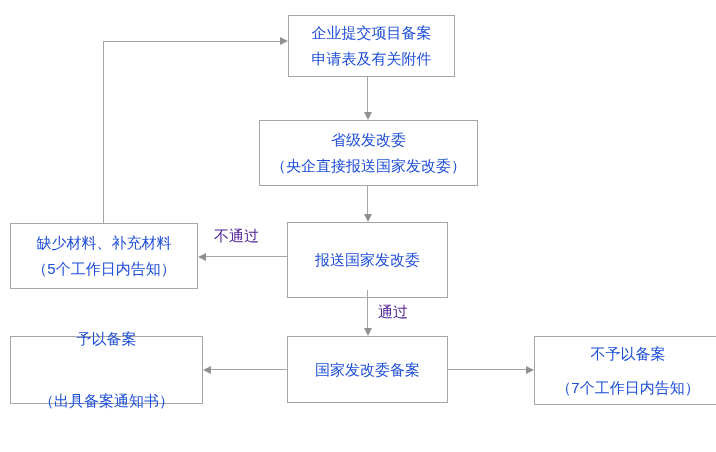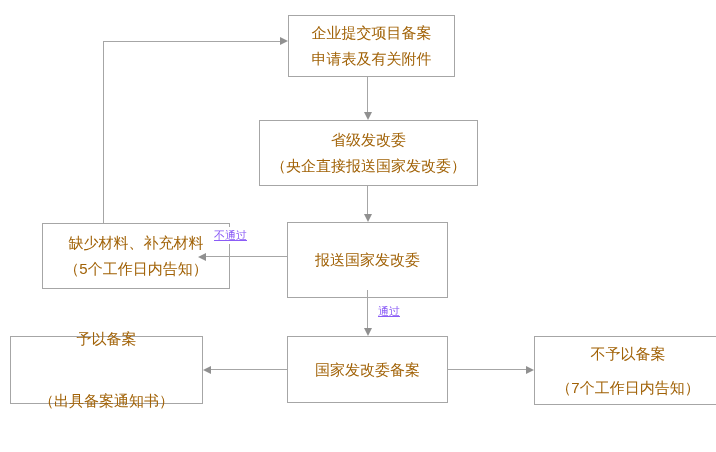--- a/index.html
+++ b/index.html
@@ -12,21 +12,21 @@
     width: 716px;
     height: 452px;
     background: #ffffff;
     font-family: "Liberation Sans", "DejaVu Sans", sans-serif;
     overflow: hidden;
   }
   .node {
     position: absolute;
     border: 1px solid #a6a6a6;
     background: #ffffff;
-    color: #a16207;
+    color: #1d4ed8;
     font-size: 15px;
     line-height: 26px;
     display: flex;
     flex-direction: column;
     align-items: center;
     justify-content: center;
     text-align: center;
     box-sizing: border-box;
   }
   .node span { display: block; white-space: nowrap; }
@@ -55,26 +55,25 @@
     border-bottom: 4px solid transparent;
     border-right: 8px solid #909090;
   }
   .ah-right {
     border-top: 4px solid transparent;
     border-bottom: 4px solid transparent;
     border-left: 8px solid #909090;
   }
   .edge-label {
     position: absolute;
-    color: #8b5cf6;
-    font-size: 11px;
+    color: #4c1d95;
+    font-size: 15px;
     line-height: 17px;
     white-space: nowrap;
     background: #ffffff;
-    text-decoration: underline;
   }
 </style>
 </head>
 <body>
 
 <div class="canvas">
 
   <div class="node" style="left:288px; top:15px; width:167px; height:62px;">
     <span>企业提交项目备案</span>
     <span>申请表及有关附件</span>
@@ -82,21 +81,21 @@
 
   <div class="node" style="left:259px; top:120px; width:219px; height:66px;">
     <span>省级发改委</span>
     <span>（央企直接报送国家发改委）</span>
   </div>
 
   <div class="node" style="left:287px; top:222px; width:161px; height:76px;">
     <span>报送国家发改委</span>
   </div>
 
-  <div class="node" style="left:10px; top:223px; width:188px; height:66px;margin-left:32px;">
+  <div class="node" style="left:10px; top:223px; width:188px; height:66px;">
     <span>缺少材料、补充材料</span>
     <span>（5个工作日内告知）</span>
   </div>
 
   <div class="node" style="left:287px; top:336px; width:161px; height:67px;font-family:Liberation Serif, serif;">
     <span>国家发改委备案</span>
   </div>
 
   <div class="node" style="left:10px; top:336px; width:193px; height:68px;gap:36px;">
     <span>予以备案</span>

